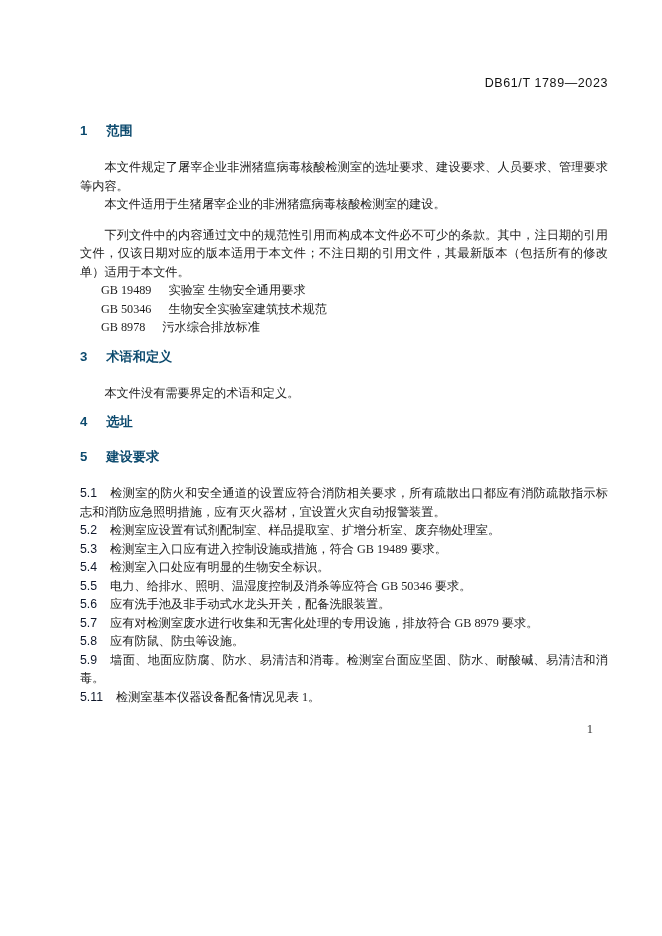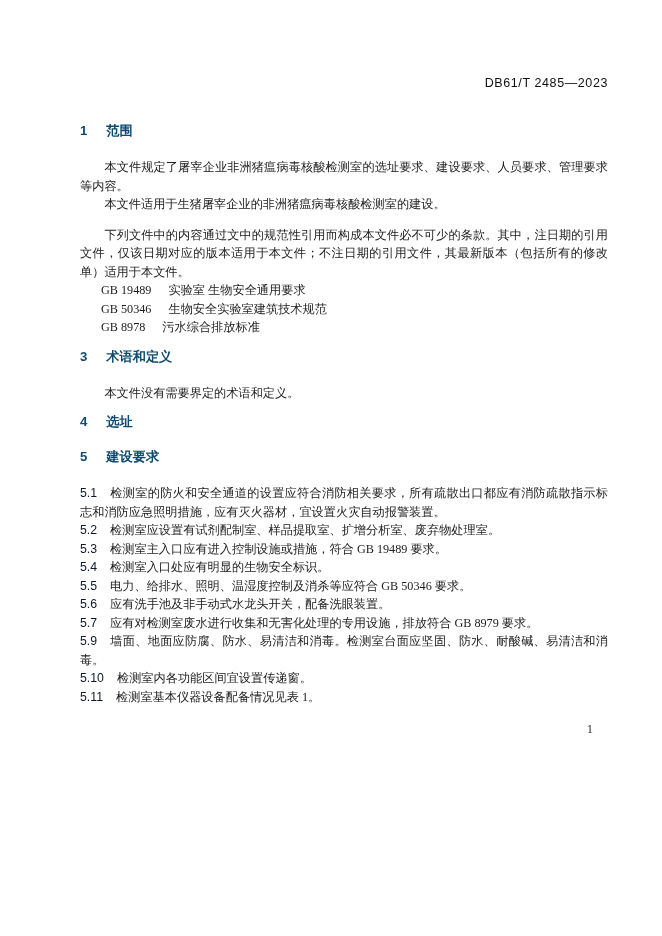--- a/index.html
+++ b/index.html
@@ -74,21 +74,21 @@
     font-size: 12.5px;
     color: #333;
   }
 </style>
 </head>
 <body>
 
 <div class="page">
 
   <div class="doc-header">
-    <span class="header-code">DB61/T 2485—2023</span>
+    <span class="header-code">DB61/T 1789—2023</span>
   </div>
 
 
   <section class="section section--first">
     <div class="section-heading">
       <span class="sec-num">1</span><span class="sec-label">范围</span>
     </div>
     <p class="para">本文件规定了屠宰企业非洲猪瘟病毒核酸检测室的选址要求、建设要求、人员要求、管理要求等内容。</p>
     <p class="para">本文件适用于生猪屠宰企业的非洲猪瘟病毒核酸检测室的建设。</p>
   </section>
@@ -126,21 +126,21 @@
       <span class="sec-num">5</span><span class="sec-label">建设要求</span>
     </div>
     <div class="clauses">
       <p class="clause"><span class="clause-num">5.1</span><span class="clause-text">检测室的防火和安全通道的设置应符合消防相关要求，所有疏散出口都应有消防疏散指示标志和消防应急照明措施，应有灭火器材，宜设置火灾自动报警装置。</span></p>
       <p class="clause"><span class="clause-num">5.2</span><span class="clause-text">检测室应设置有试剂配制室、样品提取室、扩增分析室、废弃物处理室。</span></p>
       <p class="clause"><span class="clause-num">5.3</span><span class="clause-text">检测室主入口应有进入控制设施或措施，符合 GB 19489 要求。</span></p>
       <p class="clause"><span class="clause-num">5.4</span><span class="clause-text">检测室入口处应有明显的生物安全标识。</span></p>
       <p class="clause"><span class="clause-num">5.5</span><span class="clause-text">电力、给排水、照明、温湿度控制及消杀等应符合 GB 50346 要求。</span></p>
       <p class="clause"><span class="clause-num">5.6</span><span class="clause-text">应有洗手池及非手动式水龙头开关，配备洗眼装置。</span></p>
       <p class="clause"><span class="clause-num">5.7</span><span class="clause-text">应有对检测室废水进行收集和无害化处理的专用设施，排放符合 GB 8979 要求。</span></p>
+      <p class="clause"><span class="clause-num">5.8</span><span class="clause-text">应有防鼠、防虫等设施。</span></p>
       <p class="clause"><span class="clause-num">5.9</span><span class="clause-text">墙面、地面应防腐、防水、易清洁和消毒。检测室台面应坚固、防水、耐酸碱、易清洁和消毒。</span></p>
-      <p class="clause"><span class="clause-num">5.10</span><span class="clause-text">检测室内各功能区间宜设置传递窗。</span></p>
       <p class="clause"><span class="clause-num">5.11</span><span class="clause-text">检测室基本仪器设备配备情况见表 1。</span></p>
     </div>
   </section>
 
   <div class="page-number">1</div>
 
 </div>
 
 </body></html>

